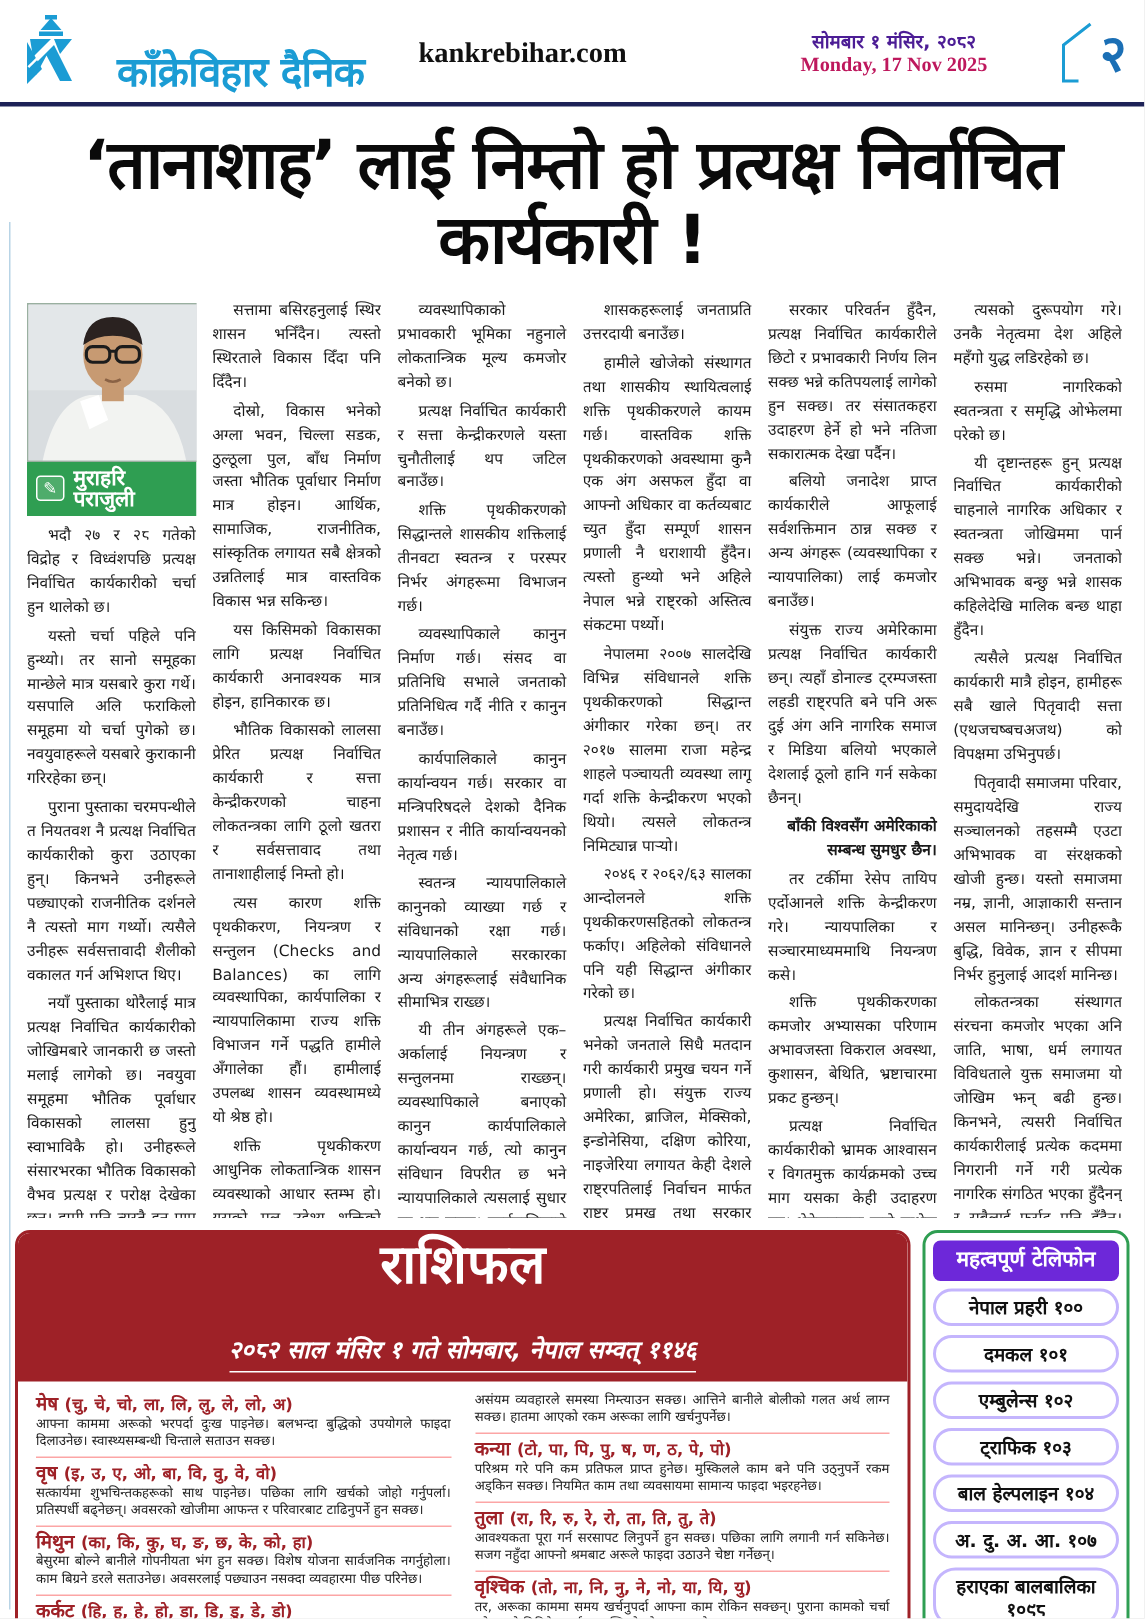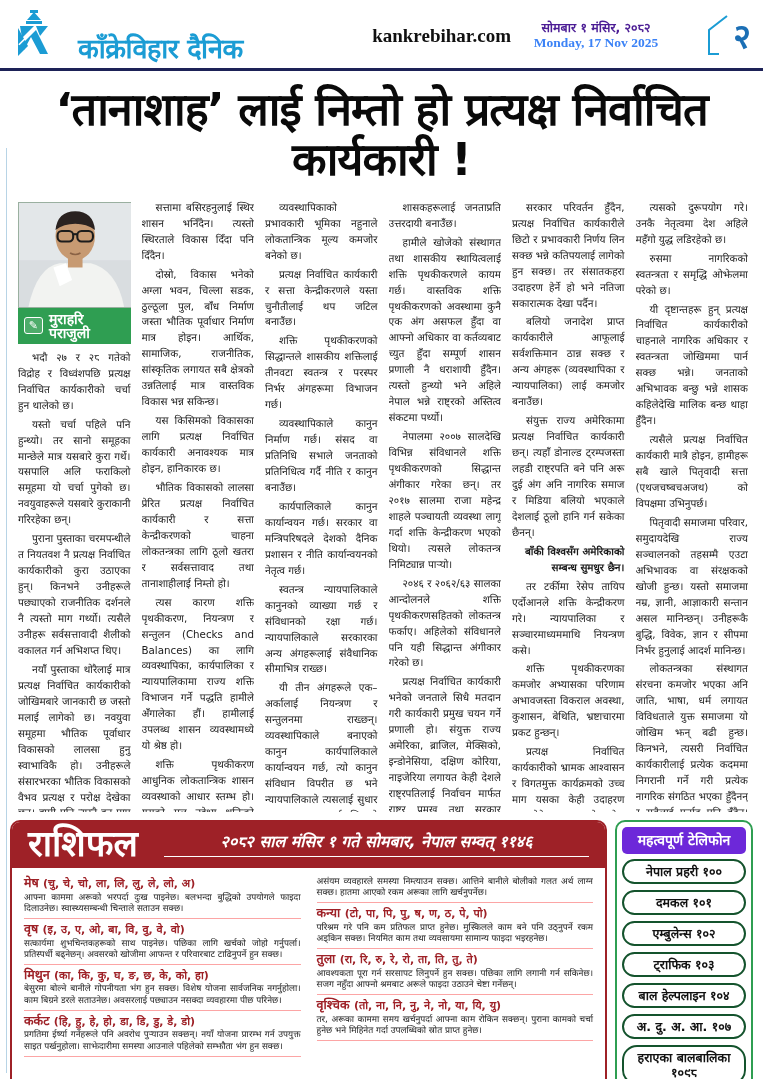--- a/index.html
+++ b/index.html
@@ -6,24 +6,24 @@
   .page{width:763px;height:1079px;background:#ffffff;margin:0 auto;position:relative;
         font-family:"DejaVu Sans",sans-serif;overflow:hidden;box-sizing:border-box;}
   .left-edge{position:absolute;left:6px;top:148px;bottom:6px;width:1px;background:#b8d4e6;}
 
   
   .masthead{display:grid;grid-template-columns:265px 1fr 170px 70px;align-items:center;
             padding:8px 12px 4px 14px;height:56px;}
   .brand{display:flex;align-items:flex-end;gap:20px;}
   .brand .logo{flex:0 0 auto;}
   .paper-name{color:#1b9cd4;font-weight:bold;font-size:27px;line-height:1;letter-spacing:-.5px;}
-  .website{text-align:right;font-family:"Liberation Serif",serif;font-weight:bold;font-size:19px;color:#111;}
+  .website{text-align:left;font-family:"Liberation Serif",serif;font-weight:bold;font-size:19px;color:#111;}
   .dates{text-align:center;line-height:1.25;}
   .date-np{font-weight:bold;font-size:12.5px;color:#4c1d95;}
-  .date-en{font-family:"Liberation Serif",serif;font-weight:bold;font-size:13.5px;color:#3b82f6;}
+  .date-en{font-family:"Liberation Serif",serif;font-weight:bold;font-size:13.5px;color:#be185d;}
   .pageno-wrap{display:flex;align-items:center;justify-content:flex-end;gap:2px;}
   .pageno{color:#1b6fb5;font-size:34px;font-weight:bold;line-height:1;}
   .mast-rule{height:3px;background:#1d2257;margin:0;}
 
   
   .headline{font-size:45px;font-weight:800;color:#0a0a0a;text-align:center;
             line-height:1.12;margin:0;padding:14px 6px 10px;letter-spacing:-1px;}
 
   
   .columns{display:flex;gap:11px;padding:4px 15px 0 18px;height:612px;overflow:hidden;}
@@ -33,35 +33,35 @@
   figure.author{margin:2px 0 6px 0;width:100%;}
   .photo-frame{border:1px solid #9ab0a0;display:block;width:100%;height:104px;background:#d7dbdd;}
   .author-band{background:#2f9e52;color:#fff;display:flex;align-items:center;gap:6px;
                padding:4px 6px;font-size:14px;font-weight:bold;line-height:1;}
   .pen-glyph{display:inline-flex;align-items:center;justify-content:center;width:18px;height:15px;
              border:1px solid #fff;border-radius:3px;font-size:11px;background:rgba(255,255,255,.15);}
 
   
   .bottom{display:flex;gap:8px;padding:8px 10px 0 10px;height:286px;box-sizing:border-box;}
   .rashifal{flex:1 1 auto;border:2px solid #9e2127;border-radius:10px;overflow:hidden;background:#fff;}
-  .rashifal-head{background:#9e2127;color:#fff;display:flex;align-items:center;padding:4px 16px 6px;gap:26px;}
+  .rashifal-head{background:#9e2127;color:#fff;display:flex;align-items:center;padding:4px 16px 6px;gap:26px;flex-direction:column;}
   .rashifal-title{font-size:36px;font-weight:800;line-height:1;}
   .rashifal-date{font-size:16px;font-style:italic;border-bottom:1.5px solid #fff;
                  padding-bottom:4px;flex:1;text-align:center;font-weight:bold;}
   .rashifal-grid{columns:2;column-gap:16px;column-fill:auto;padding:5px 12px 0;height:208px;overflow:hidden;}
   .rashi-entry{break-inside:avoid;border-bottom:1px solid #fca5a5;padding:2px 0 3px;}
   .rashi-head{color:#9e2127;font-weight:bold;font-size:11px;line-height:1.25;}
   .rashi-sign{font-size:12.5px;}
   .rashi-text{font-size:8.8px;line-height:1.32;margin:1px 0 0;color:#222;text-align:justify;}
 
   .phones{flex:0 0 138px;border:2px solid #2f9e52;border-radius:10px;background:#fff;
           padding:5px;display:flex;flex-direction:column;gap:5px;box-sizing:border-box;}
   .phones-head{background:#6d28d9;color:#fff;font-weight:bold;font-size:14px;text-align:center;
                border-radius:5px;padding:6px 2px;line-height:1.1;}
-  .phone-pill{border:2px solid #14532d;border-radius:15px;text-align:center;font-weight:bold;
+  .phone-pill{border:2px solid #c4b5fd;border-radius:15px;text-align:center;font-weight:bold;
               font-size:12.5px;padding:3px 2px;color:#111;line-height:1.2;}
 </style>
 </head>
 <body>
 
 <div class="page">
   <div class="left-edge"></div>
 
   <header class="masthead">
     <div class="brand">

